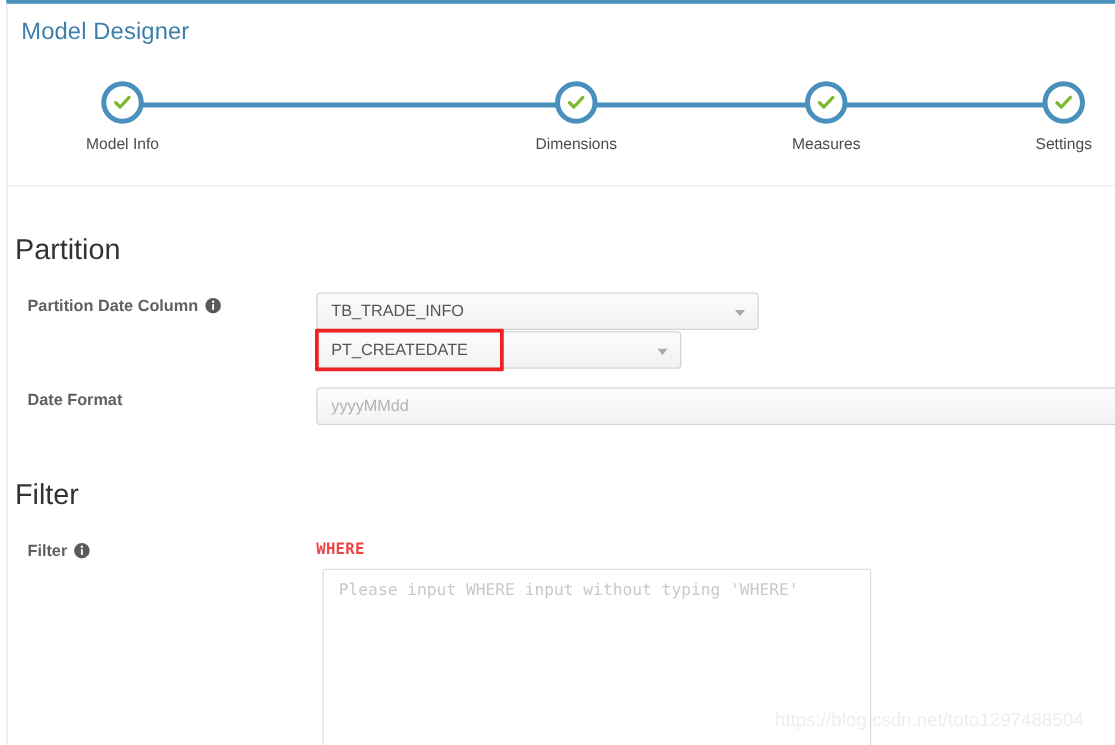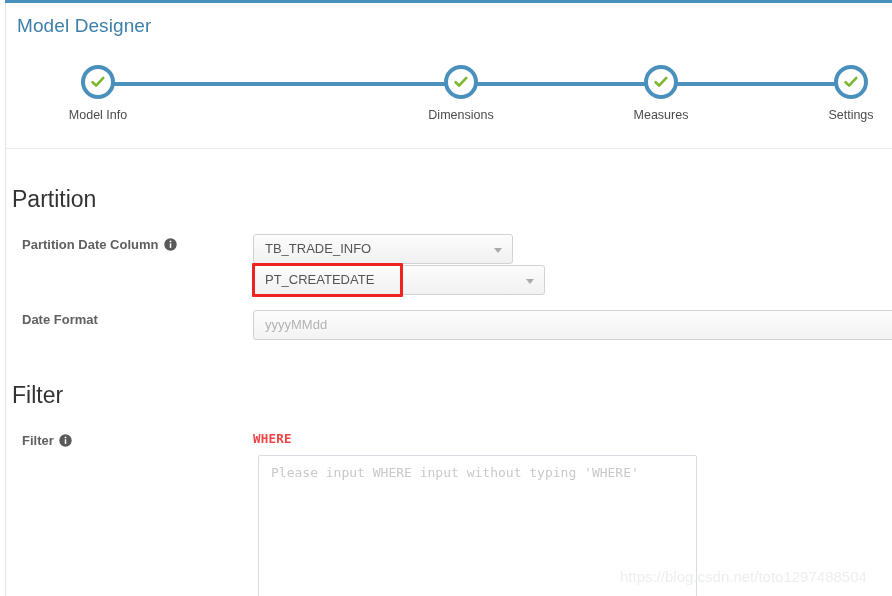--- a/index.html
+++ b/index.html
@@ -139,21 +139,21 @@
   }
   .caret {
     position: absolute;
     right: 10px; top: 13px;
     width: 0; height: 0;
     border-left: 4px solid transparent;
     border-right: 4px solid transparent;
     border-top: 5px solid #aaaaaa;
   }
 
-  #sel-table  { left: 253px; top: 234px; width: 260px; }
+  #sel-table  { left: 253px; top: 234px; width: 354px; }
   #sel-column { left: 253px; top: 265px; width: 292px; }
   #date-format{ left: 253px; top: 310px; width: 645px; }
 
   
   .red-box {
     position: absolute;
     left: 252px; top: 263px;
     width: 151px; height: 34px;
     border: 3px solid #ee2222;
     border-radius: 1px;

